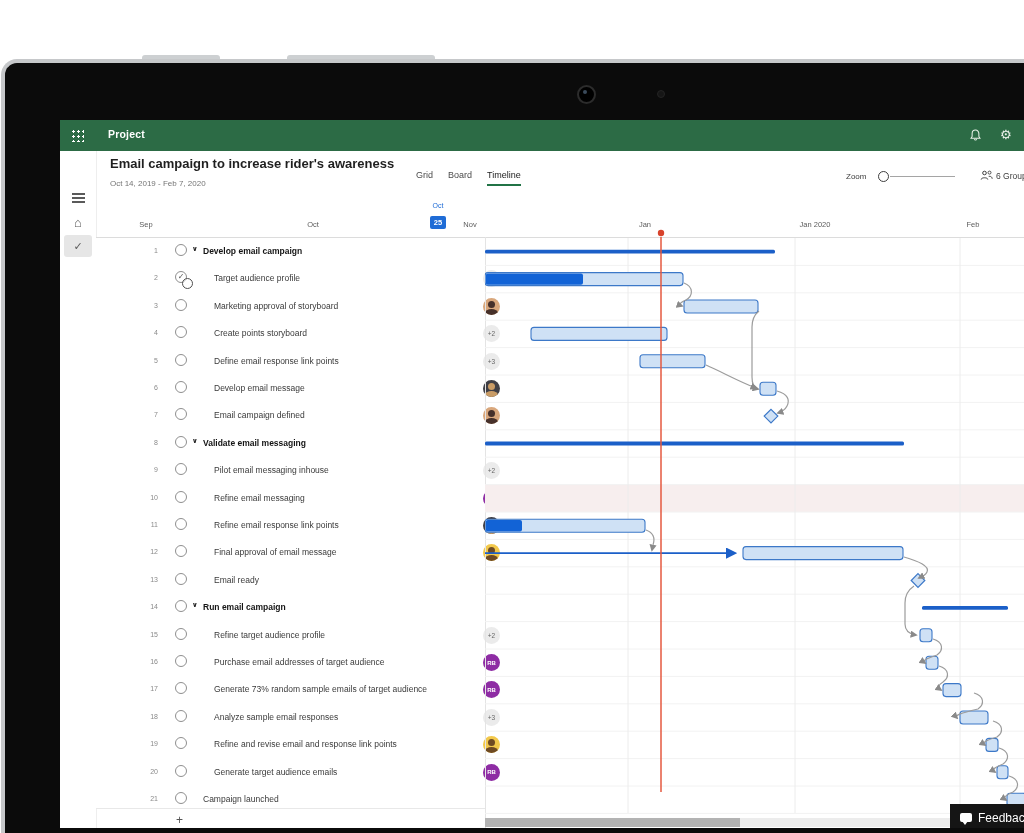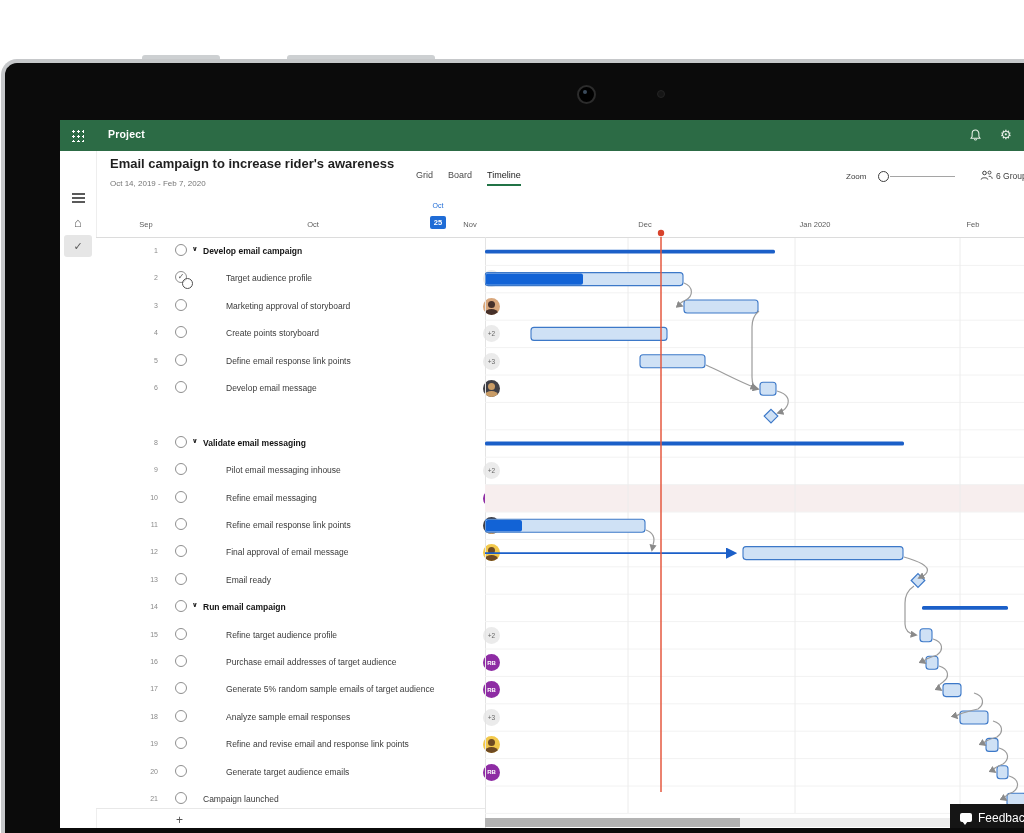--- a/index.html
+++ b/index.html
@@ -55,21 +55,21 @@
   .taskpanel{position:absolute;left:36px;top:118px;width:389px;height:570px;background:#fff;}
   .split{position:absolute;left:425px;top:117px;width:1px;height:591px;background:#e4e4e4;}
   .trow{position:absolute;left:0;width:389px;height:27px;cursor:pointer;}
   .tnum{position:absolute;left:46px;top:9px;width:16px;text-align:right;font-size:7px;color:#8a8a8a;}
   .tcirc{position:absolute;left:79px;top:6px;width:12px;height:12px;border:1.2px solid #8f8f8f;border-radius:50%;
          box-sizing:border-box;color:#555;font-size:8px;line-height:10px;text-align:center;cursor:pointer;}
   .clickcursor{position:absolute;left:86px;top:13px;width:9px;height:9px;border:1.6px solid #4f4f4f;border-radius:50%;background:rgba(255,255,255,.55);}
   .tchev{position:absolute;left:96px;top:7px;font-size:7px;color:#222;font-weight:bold;}
   .tname{position:absolute;top:8px;font-size:8.5px;color:#3a3a3a;white-space:nowrap;}
   .tname.sum{left:107px;font-weight:bold;color:#141414;}
-  .tname.sub{left:130px;text-align:center;}
+  .tname.sub{left:118px;text-align:center;}
   .tname.top{left:107px;}
   .av{position:absolute;left:387px;top:5px;width:17px;height:17px;border-radius:50%;overflow:hidden;
       display:flex;align-items:center;justify-content:center;cursor:pointer;}
   .av.count{background:#ebebeb;color:#666;font-size:6.5px;}
   .av.initials{color:#fff;font-size:6px;font-weight:bold;}
   .av.photo::before{content:"";position:absolute;left:5px;top:3px;width:7px;height:7px;border-radius:50%;background:var(--sil);}
   .av.photo::after{content:"";position:absolute;left:2px;top:11px;width:13px;height:8px;border-radius:50%;background:var(--sil);}
   .av.m1{background:#d9a77c;--sil:#46302a;}
   .av.m2{background:#3f3f46;--sil:#c99c66;}
   .av.w1{background:#f2c84b;--sil:#6e4a23;}
@@ -137,21 +137,21 @@
       <circle cx="9.5" cy="2.6" r="1.5" fill="none" stroke="#3e3e3e" stroke-width="0.9"></circle>
       <path d="M8.7 6.3 C11.2 6 12.2 7.4 12.2 8.8" fill="none" stroke="#3e3e3e" stroke-width="0.9"></path>
     </svg>
     <span class="grouptext">6 Group</span>
   </div>
 
   <div id="months">
       <span class="tlmonth" style="left: 86px;">Sep</span>
       <span class="tlmonth" style="left: 253px;">Oct</span>
       <span class="tlmonth" style="left: 410px;">Nov</span>
-      <span class="tlmonth" style="left: 585px;">Dec</span>
+      <span class="tlmonth" style="left: 585px;">Jan</span>
       <span class="tlmonth" style="left: 755px;">Jan 2020</span>
       <span class="tlmonth" style="left: 913px;">Feb</span>
     </div>
   <div class="tlmarker" id="tlmarker" style="left: 378px;">
     <span class="mm">Oct</span>
     <span class="dd">25</span>
   </div>
   <div class="tldivider"></div>
 
   <div class="taskpanel" id="taskpanel">
@@ -185,20 +185,26 @@
         <span class="tcirc"></span>
         <span class="tname sub">Define email response link points</span>
         <span class="av count">+3</span>
       </div>
       <div class="trow" style="top: 137px;">
         <span class="tnum">6</span>
         <span class="tcirc"></span>
         <span class="tname sub">Develop email message</span>
         <span class="av photo m2"></span>
       </div>
+      <div class="trow" style="top: 164.4px;">
+        <span class="tnum">7</span>
+        <span class="tcirc"></span>
+        <span class="tname sub">Email campaign defined</span>
+        <span class="av photo m1"></span>
+      </div>
       <div class="trow" style="top: 219.2px;">
         <span class="tnum">9</span>
         <span class="tcirc"></span>
         <span class="tname sub">Pilot email messaging inhouse</span>
         <span class="av count">+2</span>
       </div>
       <div class="trow" style="top: 191.8px;">
         <span class="tnum">8</span>
         <span class="tcirc"></span>
         <span class="tchev">∨</span>
@@ -241,21 +247,21 @@
       </div>
       <div class="trow" style="top: 411px;">
         <span class="tnum">16</span>
         <span class="tcirc"></span>
         <span class="tname sub">Purchase email addresses of target audience</span>
         <span class="av initials" style="background: rgb(142, 44, 164);">RB</span>
       </div>
       <div class="trow" style="top: 438.4px;">
         <span class="tnum">17</span>
         <span class="tcirc"></span>
-        <span class="tname sub">Generate 5% random sample emails of target audience</span>
+        <span class="tname sub">Generate 73% random sample emails of target audience</span>
         <span class="av initials" style="background: rgb(142, 44, 164);">RB</span>
       </div>
       <div class="trow" style="top: 465.8px;">
         <span class="tnum">18</span>
         <span class="tcirc"></span>
         <span class="tname sub">Analyze sample email responses</span>
         <span class="av count">+3</span>
       </div>
       <div class="trow" style="top: 493.2px;">
         <span class="tnum">19</span>

